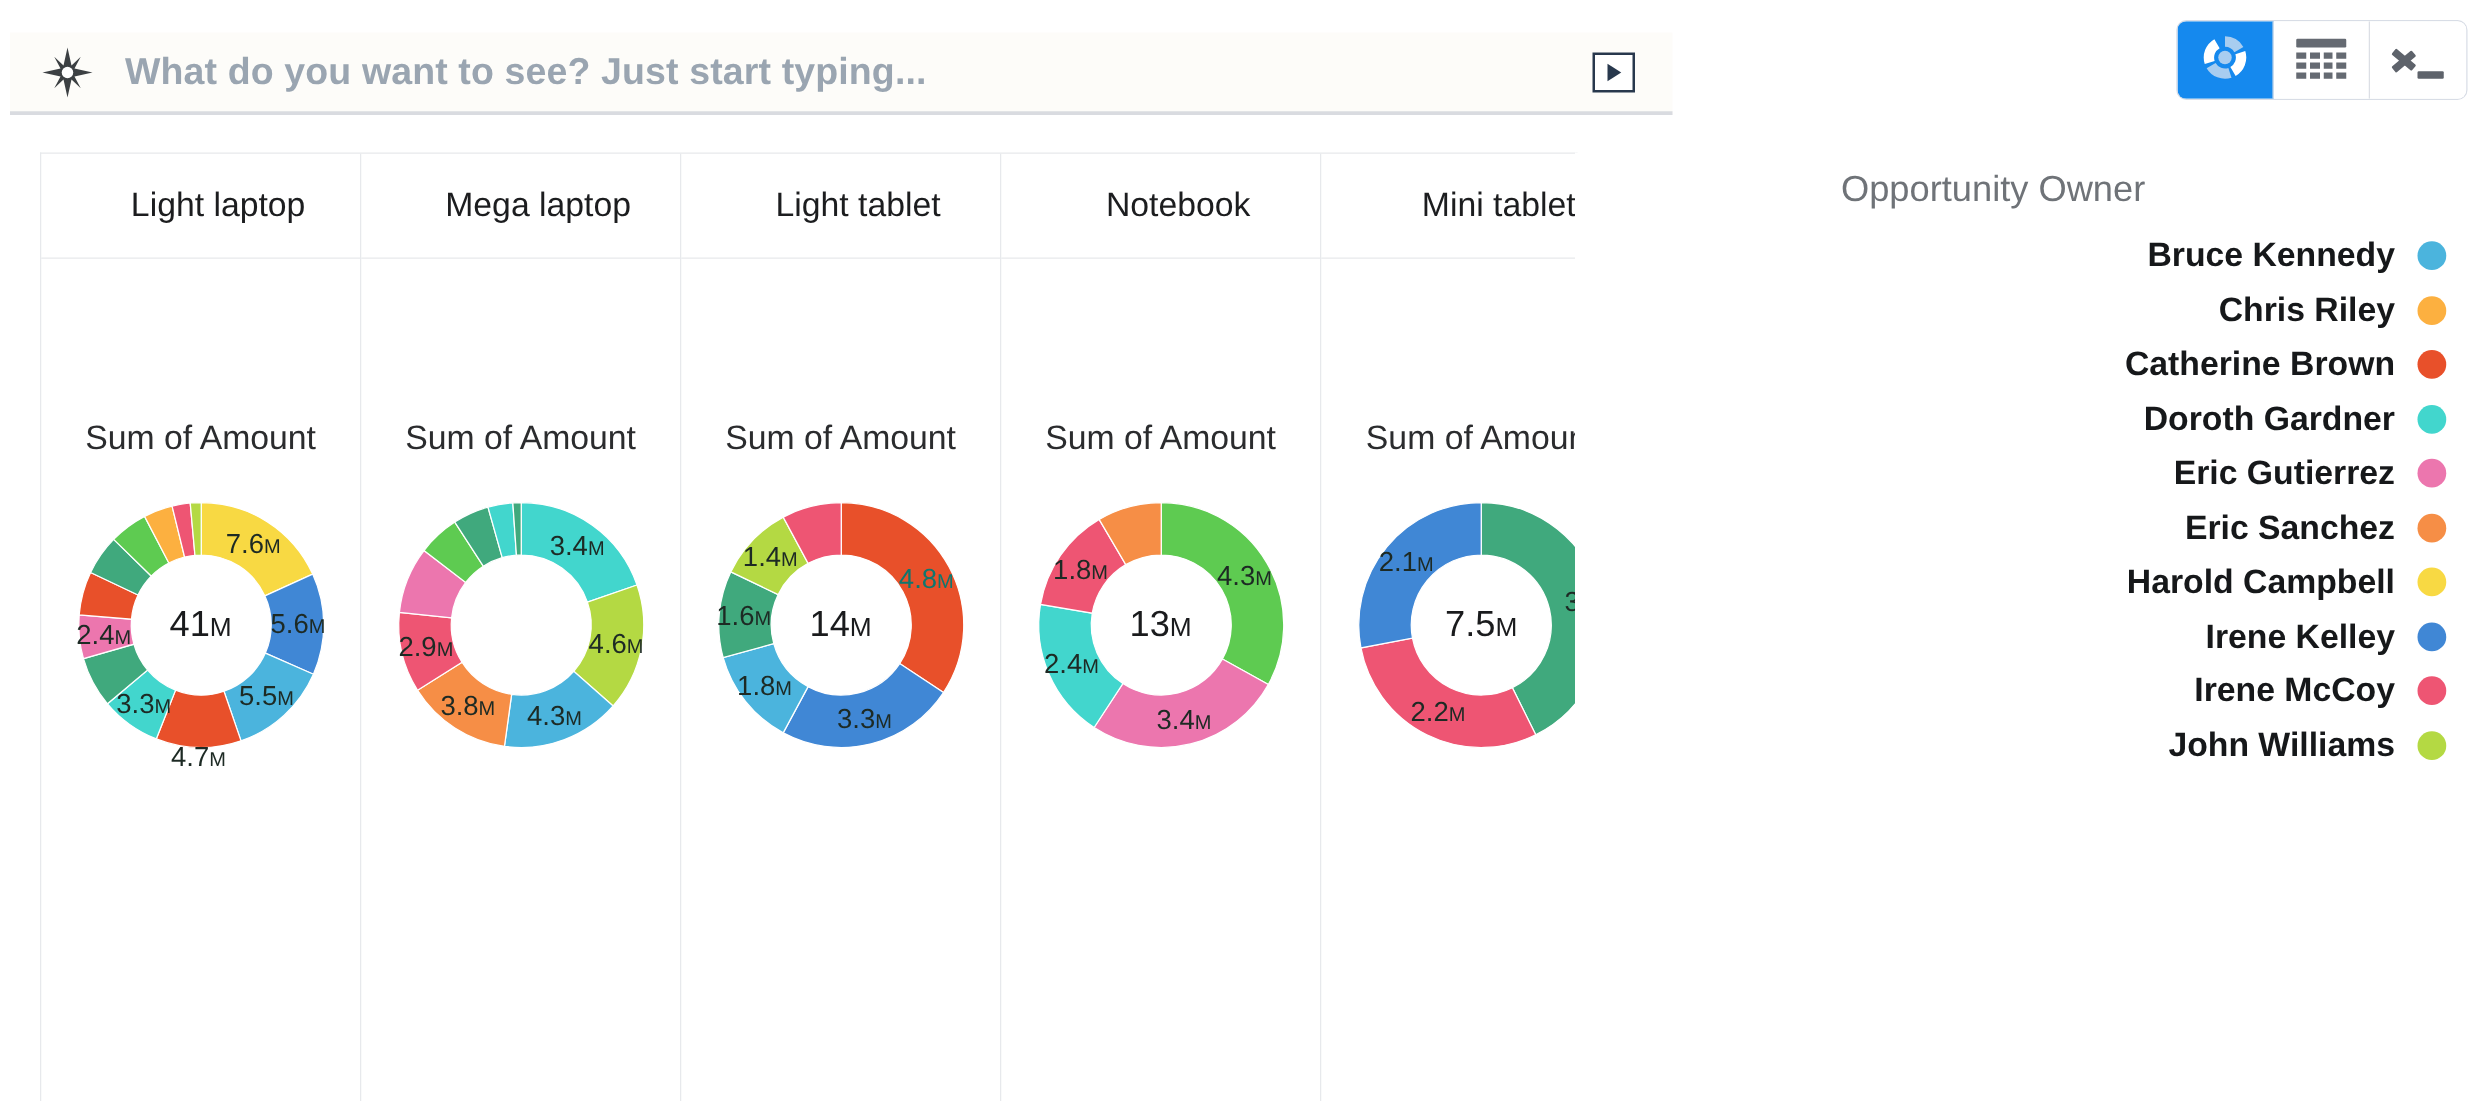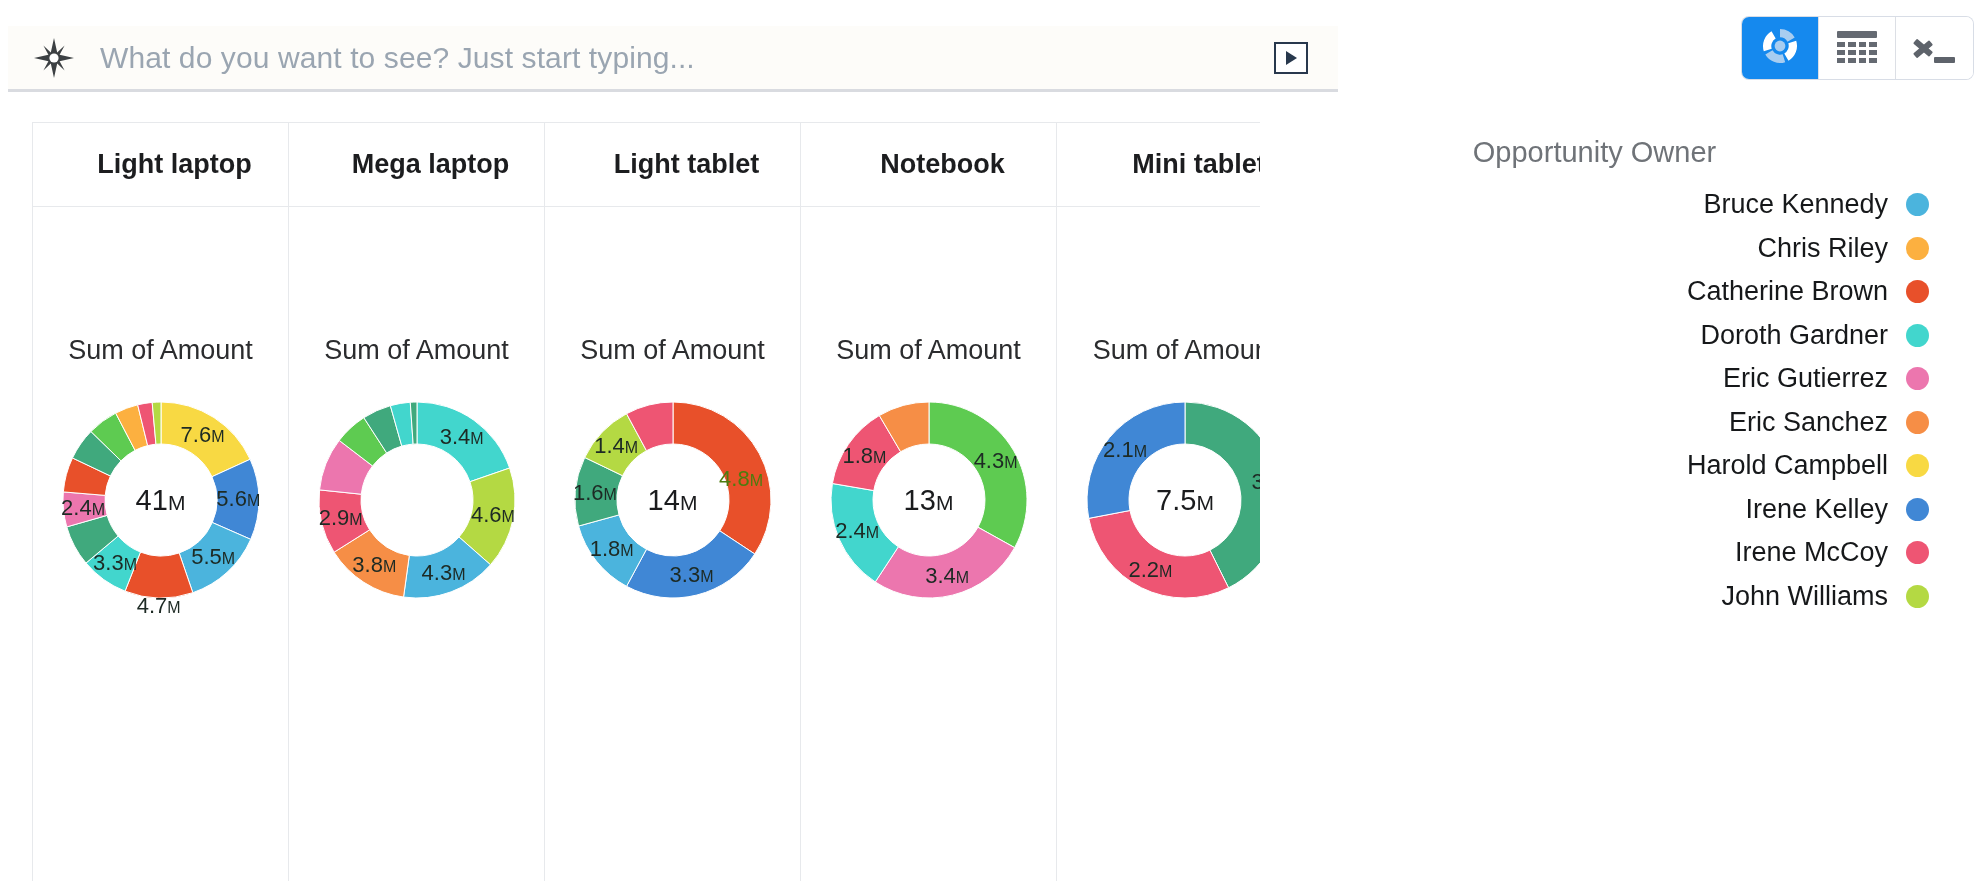--- a/index.html
+++ b/index.html
@@ -43,20 +43,21 @@
     border: none;
     outline: none;
     background: transparent;
     font-family: "Liberation Sans", sans-serif;
     font-size: 30px;
     color: #9aa5b1;
     margin-left: 18px;
     height: 52px;
     line-height: 52px;
     letter-spacing: 0.1px;
+    font-weight: bold;
   }
   .search-input::placeholder { color: #9aa5b1; opacity: 1; }
   .run-btn {
     flex: 0 0 auto;
     width: 34px; height: 32px;
     margin-right: 30px;
     border: 2px solid #28384d;
     background: #ffffff;
     display: flex; align-items: center; justify-content: center;
     cursor: pointer;
@@ -135,21 +136,21 @@
   .col:last-child { border-right: none; }
   .col-header {
     height: 84px;
     border-bottom: 1px solid #e7e9ec;
     display: flex; align-items: center; justify-content: center;
     box-sizing: border-box;
   }
   .col-header span {
     font-size: 27px;
     color: #1c1d1f;
-    font-weight: 700;
+    font-weight: 400;
     white-space: nowrap;
     margin-left: 28px;
   }
   .col-body {
     position: relative;
     height: 674px;
   }
   .measure-title {
     position: absolute;
     left: 0; right: 0; top: 128px;
@@ -199,22 +200,23 @@
     color: #6f7378;
     padding-right: 58px;
     margin-bottom: 14px;
     white-space: nowrap;
   }
   .legend-item {
     display: flex;
     align-items: center;
     justify-content: flex-end;
     height: 43.5px;
-    padding-right: 58px;
+    padding-right: 30px;
     cursor: pointer;
+    font-weight: bold;
   }
   .legend-item .lname {
     font-size: 27px;
     color: #16181a;
     white-space: nowrap;
   }
   .legend-item .ldot {
     width: 23px; height: 23px;
     border-radius: 50%;
     margin-left: 18px;
@@ -356,21 +358,21 @@
           <div class="measure-title">Sum of Amount</div>
           <div class="donut-wrap" style="width: 220px; height: 220px;">
             <svg width="220" height="220" viewBox="0 0 220 220">
               <path d="M110 12 A98 98 0 0 1 191.78817886468767 163.98790418230604 L156.73610220839294 140.85023096131775 A56 56 0 0 0 110 54 Z" fill="#e8502a" stroke="#ffffff" stroke-width="1"></path>
               <path d="M191.78817886468767 163.98790418230604 A98 98 0 0 1 63.560871077646176 196.29836212196034 L83.4633549015121 159.31334978397734 A56 56 0 0 0 156.73610220839294 140.85023096131775 Z" fill="#4087d5" stroke="#ffffff" stroke-width="1"></path>
               <path d="M63.560871077646176 196.29836212196034 A98 98 0 0 1 15.531639651806387 136.07161086553418 L56.018079801032215 124.89806335173381 A56 56 0 0 0 83.4633549015121 159.31334978397734 Z" fill="#4bb4dd" stroke="#ffffff" stroke-width="1"></path>
               <path d="M15.531639651806387 136.07161086553418 A98 98 0 0 1 21.705050945562917 67.47939356647932 L59.54574339746453 85.70251060941675 A56 56 0 0 0 56.018079801032215 124.89806335173381 Z" fill="#40a97d" stroke="#ffffff" stroke-width="1"></path>
               <path d="M21.705050945562917 67.47939356647932 A98 98 0 0 1 63.56087107764612 23.70163787803969 L83.46335490151206 60.68665021602268 A56 56 0 0 0 59.54574339746453 85.70251060941675 Z" fill="#b4d943" stroke="#ffffff" stroke-width="1"></path>
               <path d="M63.56087107764612 23.70163787803969 A98 98 0 0 1 109.99999999999999 12 L109.99999999999999 54 A56 56 0 0 0 83.46335490151206 60.68665021602268 Z" fill="#ee5573" stroke="#ffffff" stroke-width="1"></path>
             </svg>
-            <div class="slice-label" style="left: 178.546px; top: 73.1141px; color: #4d7c0f; margin-top: 16px;"><span>4.8</span><span class="unit">M</span></div>
+            <div class="slice-label" style="left: 178.546px; top: 73.1141px; color: #0f766e;"><span>4.8</span><span class="unit">M</span></div>
             <div class="slice-label" style="left: 129.019px; top: 185.481px; color: rgb(29, 42, 36);"><span>3.3</span><span class="unit">M</span></div>
             <div class="slice-label" style="left: 49.1422px; top: 158.532px; color: rgb(29, 42, 36);"><span>1.8</span><span class="unit">M</span></div>
             <div class="slice-label" style="left: 32.4734px; top: 103.022px; color: rgb(29, 42, 36);"><span>1.6</span><span class="unit">M</span></div>
             <div class="slice-label" style="left: 53.7376px; top: 56.2077px; color: rgb(29, 42, 36);"><span>1.4</span><span class="unit">M</span></div>
             <div class="center-total"><span>14</span><span class="unit">M</span></div>
           </div>
         </div>
       </div>
       <div class="col">
         <div class="col-header">

